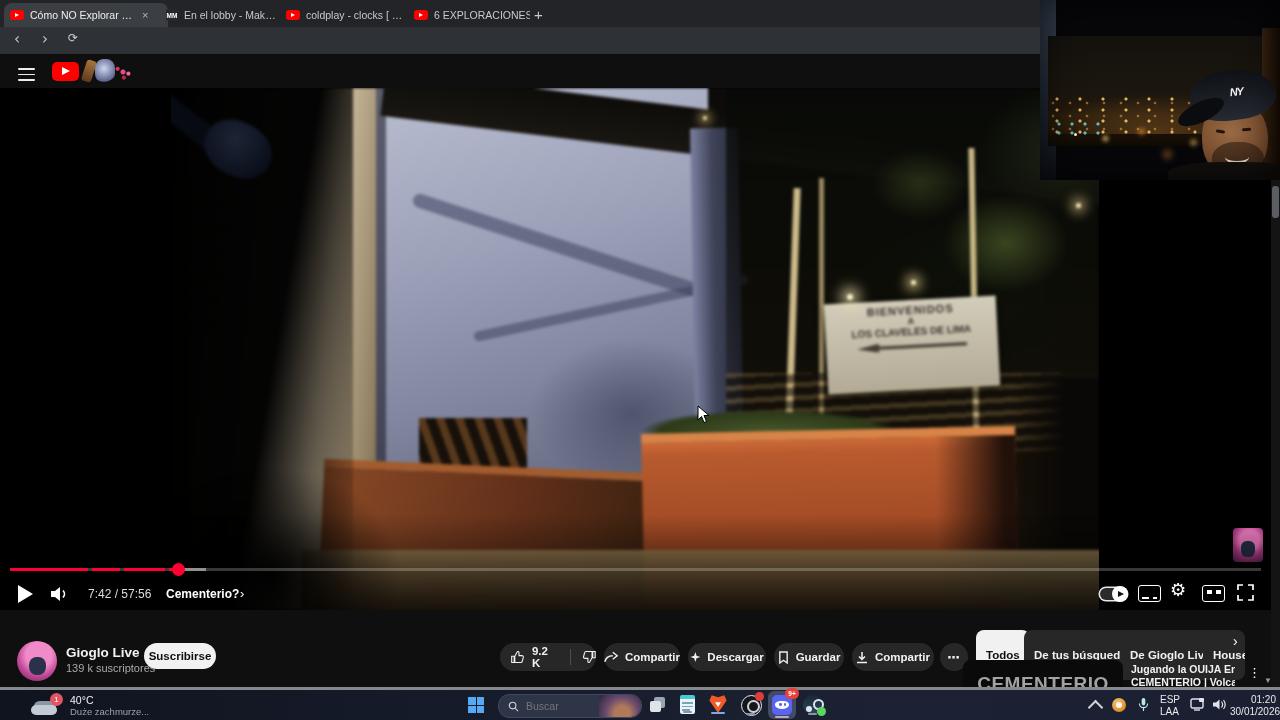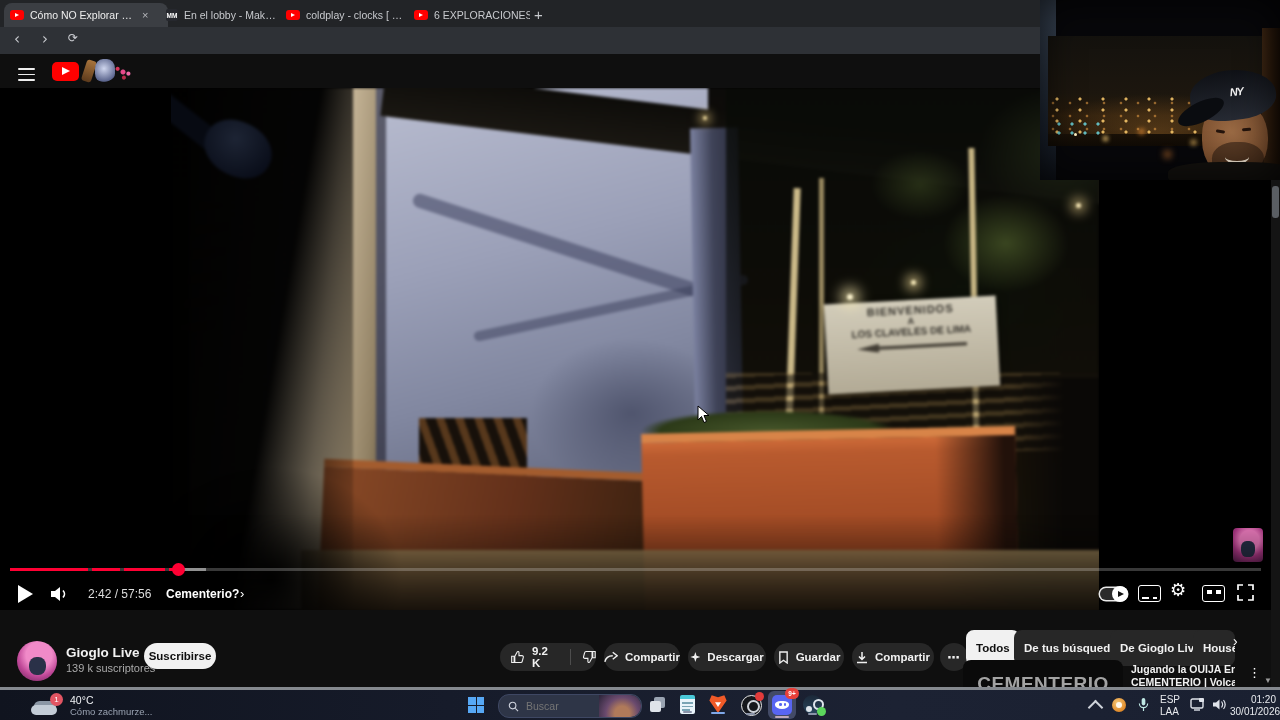--- a/index.html
+++ b/index.html
@@ -33,21 +33,21 @@
   .ysearch-btn{width:48px;height:100%;background:#222427;border-left:1px solid #3a3a3a;border-radius:0 14px 14px 0;display:flex;align-items:center;justify-content:center;}
   .mic-btn{left:833px;top:58px;width:28px;height:28px;border-radius:50%;background:#1b1b1b;display:flex;align-items:center;justify-content:center;}
 
   
   .player{left:0;top:88px;width:1271px;height:522px;background:#000;overflow:hidden;}
   .vcontent{left:171px;top:0;width:928px;height:522px;overflow:hidden;}
   .blurwrap{position:absolute;inset:0;filter:blur(1.4px);}
   .seg{position:absolute;height:3px;background:#f03;top:0;}
   .ctrl-ic{fill:#fff;}
   .ctrl-ic-s{stroke:#fff;fill:none;stroke-width:1.7;}
-  .chip{top:630px;height:24px;border-radius:8px;background:#272727;color:#f1f1f1;font-size:11.5px;display:flex;align-items:center;padding:6px 10px;font-weight:600;}
+  .chip{top:630px;height:24px;border-radius:8px;background:#272727;color:#f1f1f1;font-size:11.5px;display:flex;align-items:center;padding:13px 10px;font-weight:600;margin-left:10px;}
   .actpill{top:643px;height:28px;border-radius:14px;background:#272727;color:#f1f1f1;font-size:11.5px;font-weight:600;display:flex;align-items:center;justify-content:center;gap:7px;}
   .sign-line{color:#33302a;font-weight:bold;text-align:center;}
 
   
   .taskbar{left:0;top:690px;width:1280px;height:30px;background:linear-gradient(90deg,#10141f 0%,#161b2a 35%,#1c2233 70%,#1a2031 100%);}
   .tb-underline{position:absolute;bottom:1px;height:2.5px;border-radius:2px;background:#93a0bd;}
   .trayt{color:#e8eaee;font-size:10px;line-height:1.15;}
 
   
   .webcam{left:1040px;top:0;width:240px;height:180px;background:#07070a;overflow:hidden;z-index:60;}
@@ -199,21 +199,21 @@
     <div class="a" style="left:168px;top:0;width:28px;height:3px;background:rgba(255,255,255,.45);"></div>
     <div class="a" style="left:162px;top:-5px;width:13px;height:13px;border-radius:50%;background:#f03;"></div>
   </div>
 
   <div class="a" style="left:0;top:492px;width:1271px;height:30px;z-index:23;">
     <div class="a" style="left:18px;top:5px;width:0;height:0;border-left:15px solid #fff;border-top:9px solid transparent;border-bottom:9px solid transparent;"></div>
     <svg class="a" style="left:48px;top:4px;" width="22" height="20" viewBox="0 0 22 20">
       <path d="M3 7v6h4l5 4V3L7 7z" class="ctrl-ic"></path>
           <path d="M15 6.5a5 5 0 0 1 0 7" class="ctrl-ic-s"></path>
     </svg>
-    <span class="a" style="left:88px;top:7px;font-size:12px;color:#ddd;">2:42 / 57:56</span>
+    <span class="a" style="left:88px;top:7px;font-size:12px;color:#ddd;">7:42 / 57:56</span>
     <span class="a" style="left:166px;top:7px;font-size:12px;color:#fff;font-weight:600;">Cementerio?</span>
     <span class="a" style="left:240px;top:6px;font-size:13px;color:#fff;">›</span>
     <div class="a" style="left:1100px;top:8px;width:27px;height:12px;border-radius:7px;background:#2b2b2b;box-shadow:0 0 0 1.5px #e8e8e8;">
       <div style="position:absolute;right:-1px;top:-2px;width:16px;height:16px;border-radius:50%;background:#fff;">
         <div style="position:absolute;left:6px;top:4.5px;border-left:6px solid #111;border-top:3.5px solid transparent;border-bottom:3.5px solid transparent;"></div>
       </div>
     </div>
     <div class="a" style="left:1138px;top:5px;width:21px;height:15px;border:1.7px solid #fff;border-radius:3px;">
       <div style="position:absolute;left:3px;bottom:2.5px;width:7px;height:2px;background:#fff;"></div>
       <div style="position:absolute;right:3px;bottom:2.5px;width:4px;height:2px;background:#fff;"></div>
@@ -301,21 +301,21 @@
 <div class="a taskbar">
 
   <div class="a" style="left:30px;top:2px;width:200px;height:26px;display:flex;align-items:center;">
     <div style="position:relative;width:34px;height:24px;">
       <div style="position:absolute;left:4px;top:8px;width:22px;height:11px;background:#8b97a5;border-radius:8px;"></div>
       <div style="position:absolute;left:1px;top:12px;width:26px;height:10px;background:#c3ccd6;border-radius:8px;"></div>
       <div style="position:absolute;left:20px;top:0px;width:13px;height:13px;border-radius:50%;background:#e25563;color:#fff;font-size:8px;display:flex;align-items:center;justify-content:center;">1</div>
     </div>
     <div style="margin-left:6px;">
       <div style="font-size:10.5px;color:#f0f2f5;">40°C</div>
-      <div style="font-size:9.5px;color:#9aa3b2;">Cómo zachmurze...</div>
+      <div style="font-size:9.5px;color:#9aa3b2;">Duże zachmurze...</div>
     </div>
   </div>
 
   <div class="a" style="left:468px;top:7px;width:16px;height:16px;display:grid;grid-template-columns:7.5px 7.5px;grid-gap:1px;">
     <div style="background:#57a8f5;"></div>
     <div style="background:#57a8f5;"></div>
     <div style="background:#57a8f5;"></div>
     <div style="background:#57a8f5;"></div>
   </div>
 

